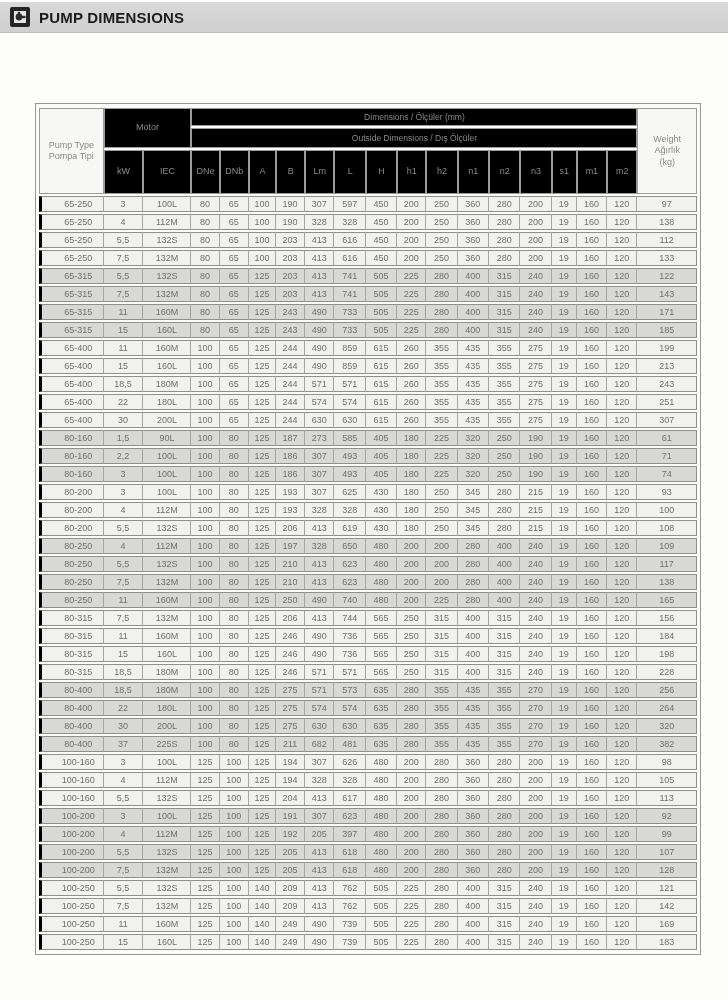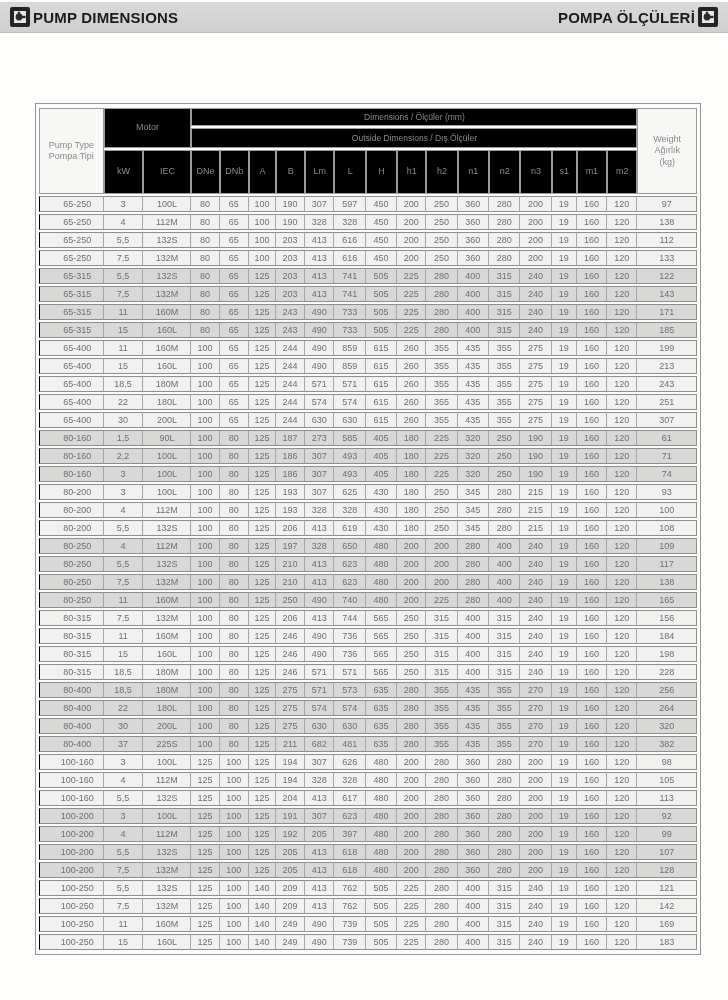--- a/index.html
+++ b/index.html
@@ -10,21 +10,21 @@
     -webkit-font-smoothing:antialiased;
   }
   
   .topbar{
     position:absolute;left:0;top:2px;width:728px;height:31px;
     background:linear-gradient(#d9d9d9,#cfcfcf);
     border-bottom:1px solid #bdbdbd;
     display:flex;align-items:center;justify-content:space-between;
     box-sizing:border-box;padding:0 10px;
   }
-  .titlegrp{display:flex;align-items:center;gap:3px;}
+  .titlegrp{display:flex;align-items:center;gap:9px;}
   .title{
     font-size:15px;font-weight:700;color:#1c1c1c;letter-spacing:.2px;
   }
   .chip{
     width:20px;height:20px;background:#242424;border-radius:2px;
     display:flex;align-items:center;justify-content:center;flex:0 0 auto;
   }
   
   .subtitle{
     position:absolute;left:55px;top:66px;
@@ -53,51 +53,40 @@
   thead tr.hC th{height:42px;}
   th.tall{background:#f7f7f6;}
   
   tbody td{
     height:14px;line-height:14px;text-align:center;
     border-top:1px solid #8f8f8f;border-bottom:1px solid #8f8f8f;
     border-right:1px solid #a6a6a6;
     overflow:hidden;white-space:nowrap;
     padding:0;
   }
-  tbody td:first-child{border-left:1px solid #000000;padding-left:12px;}
+  tbody td:first-child{border-left:3px solid #000000;padding-left:12px;}
   tbody td:last-child{border-right:1px solid #8f8f8f;}
   tr.band-light td{background:#f1f1f0;}
   tr.band-dark td{background:#d8d8d7;}
   .small{font-size:8.5px;}
 </style>
 </head>
 <body>
 
 <div class="topbar">
   <div class="titlegrp">
     <span class="chip">
       <svg width="14" height="14" viewBox="0 0 14 14">
         <rect x="1" y="1" width="12" height="12" fill="#e6e6e6"></rect>
         <circle cx="6" cy="7" r="3.4" fill="#2a2a2a"></circle>
         <rect x="9" y="5.8" width="3.5" height="2.4" fill="#2a2a2a"></rect>
         <rect x="4.8" y="1.8" width="2.4" height="2.2" fill="#2a2a2a"></rect>
       </svg>
     </span>
     <span class="title">PUMP DIMENSIONS</span>
-  </div>
-  <div class="titlegrp">
-    <span class="title">POMPA ÖLÇÜLERİ</span>
-    <span class="chip">
-      <svg width="14" height="14" viewBox="0 0 14 14">
-        <rect x="1" y="1" width="12" height="12" fill="#e6e6e6"></rect>
-        <circle cx="6" cy="7" r="3.4" fill="#2a2a2a"></circle>
-        <rect x="9" y="5.8" width="3.5" height="2.4" fill="#2a2a2a"></rect>
-        <rect x="4.8" y="1.8" width="2.4" height="2.2" fill="#2a2a2a"></rect>
-      </svg>
-    </span>
   </div>
 </div>
 
 <div class="subtitle">1500 rpm / (d/d)</div>
 
 <div class="tablewrap">
   <table>
     <colgroup>
       <col style="width:62px">
         <col style="width:38px">

